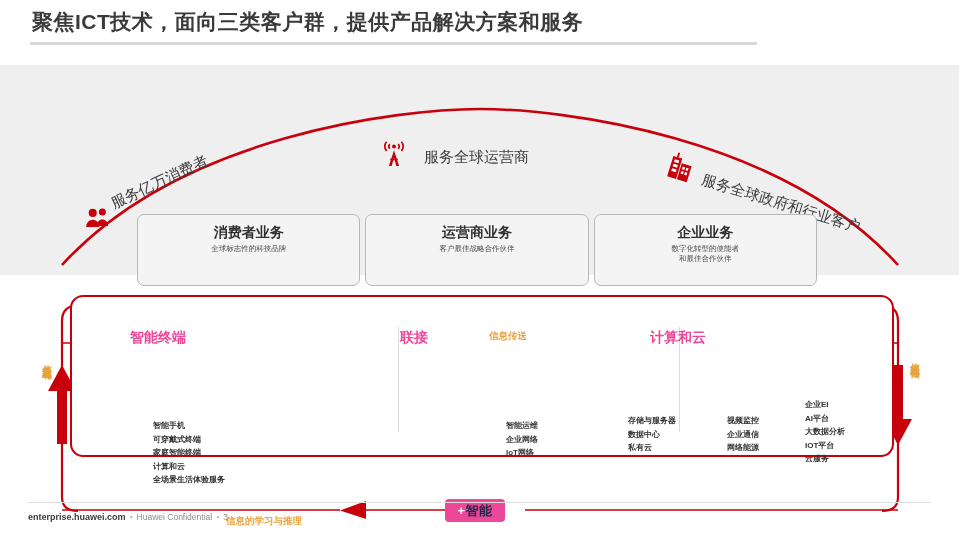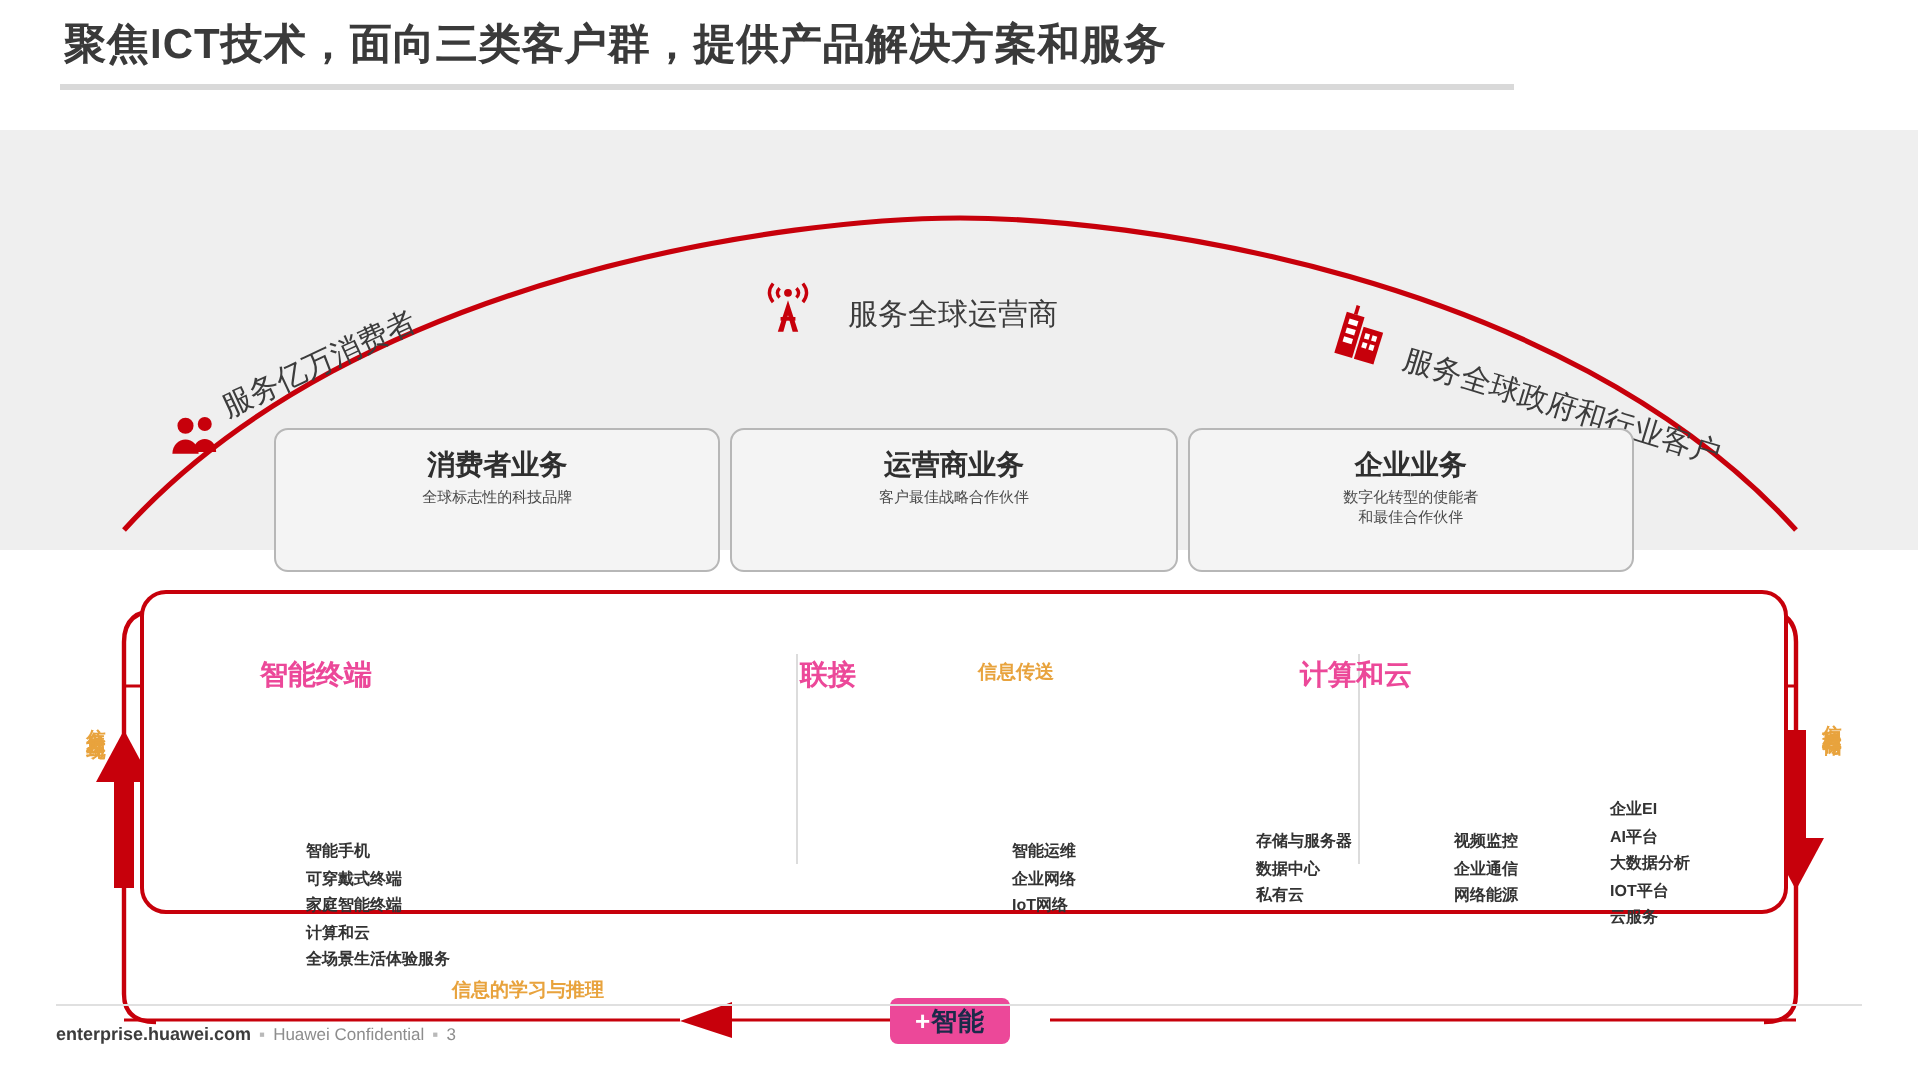--- a/index.html
+++ b/index.html
@@ -74,21 +74,21 @@
   #b-conn-a{left:383px;top:372px;}
   #b-conn-b{left:506px;top:372px;}
   #b-cloud-a{left:628px;top:367px;}
   #b-cloud-b{left:727px;top:367px;}
   #b-cloud-c{left:805px;top:351px;}
   .bullets div{font-weight:bold;}
 
   
   .flow-label{position:absolute;font-size:9.5px;color:#e8a33d;font-weight:bold;white-space:nowrap;}
   #fl-top{left:489px;top:283px;}
-  #fl-bottom{left:226px;top:442px;}
+  #fl-bottom{left:226px;top:468px;}
   .flow-vert{
     position:absolute;font-size:9.5px;color:#e8a33d;font-weight:bold;
     writing-mode:vertical-rl;text-orientation:upright;letter-spacing:1px;
   }
   #fl-left{left:40px;top:310px;}
   #fl-right{left:908px;top:308px;}
 
   #ai-badge{
     position:absolute;left:445px;top:452px;width:60px;height:23px;
     background:#ec4899;border-radius:4px;color:#fff;

